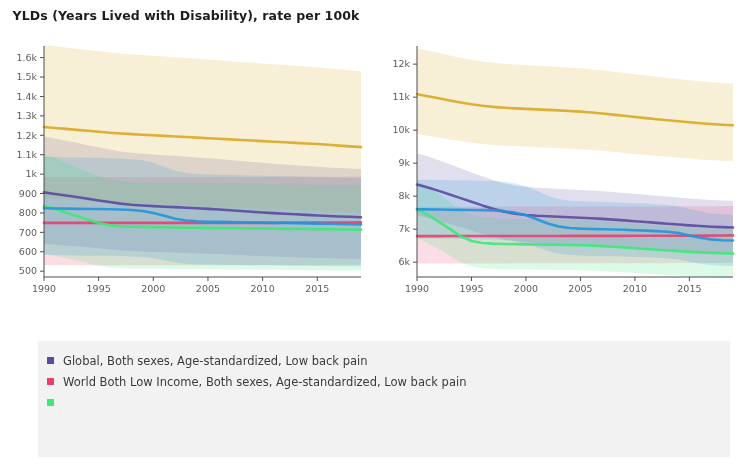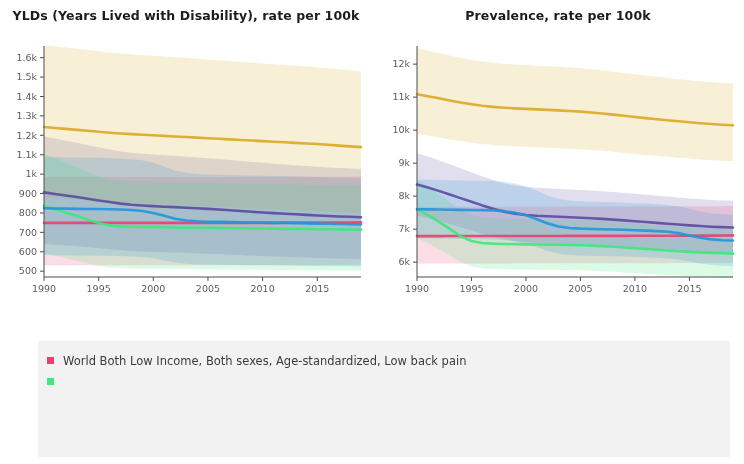--- a/index.html
+++ b/index.html
@@ -150,21 +150,20 @@
           <text x="207.96551724137933" y="292" text-anchor="middle" class="axis-tick-label">2005</text>
           <line x1="262.62068965517244" y1="277" x2="262.62068965517244" y2="281" class="tick-mark"></line>
           <text x="262.62068965517244" y="292" text-anchor="middle" class="axis-tick-label">2010</text>
           <line x1="317.2758620689655" y1="277" x2="317.2758620689655" y2="281" class="tick-mark"></line>
           <text x="317.2758620689655" y="292" text-anchor="middle" class="axis-tick-label">2015</text>
         </g>
       </svg>
   </div>
 
   <div class="chart-panel">
-    <div class="chart-title">Prevalence, rate per 100k</div>
     <svg class="plot-svg" id="plot-1" width="372" height="320">
         <g>
           <path d="M45.00,153.25 L55.90,156.55 L66.79,160.18 L77.69,164.14 L88.59,168.26 L99.48,172.39 L110.38,176.35 L121.28,179.98 L132.17,183.28 L143.07,185.43 L153.97,186.84 L164.86,187.74 L175.76,188.30 L186.66,188.89 L197.55,189.42 L208.45,189.95 L219.34,190.54 L230.24,191.27 L241.14,192.02 L252.03,192.92 L262.93,193.84 L273.83,194.76 L284.72,195.69 L295.62,196.61 L306.52,197.54 L317.41,198.46 L328.31,199.19 L339.21,199.91 L350.10,200.44 L361.00,200.84 L361.00,253.50 L350.10,253.17 L339.21,252.75 L328.31,252.18 L317.41,251.59 L306.52,250.83 L295.62,250.10 L284.72,249.35 L273.83,248.62 L262.93,247.89 L252.03,247.13 L241.14,246.47 L230.24,245.81 L219.34,245.25 L208.45,244.82 L197.55,244.33 L186.66,243.93 L175.76,243.50 L164.86,243.01 L153.97,242.35 L143.07,241.03 L132.17,239.38 L121.28,236.74 L110.38,233.77 L99.48,230.47 L88.59,227.34 L77.69,224.03 L66.79,220.90 L55.90,217.93 L45.00,215.29 Z" fill="#5b4aa0" fill-opacity="0.18" class="series-band"></path>
           <path d="M45.00,206.71 L55.90,206.71 L66.79,206.71 L77.69,206.68 L88.59,206.68 L99.48,206.68 L110.38,206.64 L121.28,206.64 L132.17,206.64 L143.07,206.61 L153.97,206.61 L164.86,206.61 L175.76,206.58 L186.66,206.58 L197.55,206.55 L208.45,206.55 L219.34,206.51 L230.24,206.51 L241.14,206.48 L252.03,206.48 L262.93,206.45 L273.83,206.45 L284.72,206.41 L295.62,206.38 L306.52,206.35 L317.41,206.31 L328.31,206.28 L339.21,206.22 L350.10,206.15 L361.00,206.05 L361.00,262.81 L350.10,262.91 L339.21,262.98 L328.31,263.04 L317.41,263.07 L306.52,263.11 L295.62,263.14 L284.72,263.17 L273.83,263.21 L262.93,263.21 L252.03,263.24 L241.14,263.24 L230.24,263.27 L219.34,263.27 L208.45,263.31 L197.55,263.31 L186.66,263.34 L175.76,263.34 L164.86,263.37 L153.97,263.37 L143.07,263.37 L132.17,263.40 L121.28,263.40 L110.38,263.40 L99.48,263.44 L88.59,263.44 L77.69,263.44 L66.79,263.47 L55.90,263.47 L45.00,263.47 Z" fill="#e8406f" fill-opacity="0.18" class="series-band"></path>
           <path d="M45.00,48.31 L55.90,50.62 L66.79,53.09 L77.69,55.50 L88.59,57.72 L99.48,59.79 L110.38,61.51 L121.28,62.83 L132.17,63.75 L143.07,64.51 L153.97,65.07 L164.86,65.63 L175.76,66.20 L186.66,66.86 L197.55,67.52 L208.45,68.28 L219.34,69.20 L230.24,70.32 L241.14,71.64 L252.03,72.93 L262.93,74.25 L273.83,75.53 L284.72,76.82 L295.62,77.94 L306.52,79.07 L317.41,80.19 L328.31,81.31 L339.21,82.23 L350.10,82.99 L361.00,83.55 L361.00,161.17 L350.10,160.74 L339.21,160.15 L328.31,159.42 L317.41,158.53 L306.52,157.67 L295.62,156.81 L284.72,155.92 L273.83,154.93 L262.93,153.91 L252.03,152.89 L241.14,151.86 L230.24,150.84 L219.34,149.98 L208.45,149.26 L197.55,148.66 L186.66,148.14 L175.76,147.64 L164.86,147.21 L153.97,146.78 L143.07,146.32 L132.17,145.73 L121.28,145.00 L110.38,144.01 L99.48,142.69 L88.59,141.11 L77.69,139.39 L66.79,137.58 L55.90,135.76 L45.00,134.11 Z" fill="#d9a824" fill-opacity="0.18" class="series-band"></path>
           <path d="M45.00,180.31 L55.90,186.58 L66.79,193.84 L77.69,201.93 L88.59,210.01 L99.48,215.36 L110.38,217.60 L121.28,218.33 L132.17,218.72 L143.07,218.92 L153.97,219.09 L164.86,219.28 L175.76,219.48 L186.66,219.65 L197.55,219.84 L208.45,220.14 L219.34,220.60 L230.24,221.16 L241.14,221.89 L252.03,222.72 L262.93,223.54 L273.83,224.37 L284.72,225.16 L295.62,225.98 L306.52,226.77 L317.41,227.50 L328.31,228.16 L339.21,228.72 L350.10,229.18 L361.00,229.55 L361.00,277.79 L350.10,277.50 L339.21,277.17 L328.31,276.74 L317.41,276.21 L306.52,275.61 L295.62,274.99 L284.72,274.33 L273.83,273.70 L262.93,273.04 L252.03,272.38 L241.14,271.72 L230.24,271.13 L219.34,270.70 L208.45,270.33 L197.55,270.10 L186.66,269.97 L175.76,269.81 L164.86,269.67 L153.97,269.54 L143.07,269.38 L132.17,269.25 L121.28,268.95 L110.38,268.35 L99.48,266.61 L88.59,262.15 L77.69,255.55 L66.79,249.12 L55.90,243.18 L45.00,238.06 Z" fill="#3ee87a" fill-opacity="0.18" class="series-band"></path>
           <path d="M45.00,179.65 L55.90,179.85 L66.79,180.01 L77.69,180.18 L88.59,180.38 L99.48,180.47 L110.38,180.64 L121.28,180.94 L132.17,181.86 L143.07,183.51 L153.97,186.45 L164.86,190.87 L175.76,195.66 L186.66,198.95 L197.55,200.64 L208.45,201.36 L219.34,201.76 L230.24,202.02 L241.14,202.32 L252.03,202.68 L262.93,203.15 L273.83,203.61 L284.72,204.17 L295.62,204.93 L306.52,206.41 L317.41,208.99 L328.31,211.56 L339.21,213.41 L350.10,214.33 L361.00,214.70 L361.00,266.11 L350.10,265.81 L339.21,265.09 L328.31,263.63 L317.41,261.59 L306.52,259.54 L295.62,258.39 L284.72,257.79 L273.83,257.33 L262.93,256.97 L252.03,256.61 L241.14,256.31 L230.24,256.08 L219.34,255.88 L208.45,255.58 L197.55,254.99 L186.66,253.70 L175.76,251.06 L164.86,247.27 L153.97,243.77 L143.07,241.43 L132.17,240.14 L121.28,239.41 L110.38,239.18 L99.48,239.05 L88.59,238.95 L77.69,238.82 L66.79,238.69 L55.90,238.52 L45.00,238.39 Z" fill="#2196dd" fill-opacity="0.18" class="series-band"></path>
           <path d="M45.00,184.60 L55.90,187.57 L66.79,190.87 L77.69,194.50 L88.59,198.13 L99.48,201.76 L110.38,205.39 L121.28,208.69 L132.17,211.66 L143.07,213.64 L153.97,214.96 L164.86,215.78 L175.76,216.28 L186.66,216.78 L197.55,217.27 L208.45,217.76 L219.34,218.26 L230.24,218.92 L241.14,219.58 L252.03,220.41 L262.93,221.23 L273.83,222.06 L284.72,222.88 L295.62,223.71 L306.52,224.53 L317.41,225.36 L328.31,226.01 L339.21,226.68 L350.10,227.17 L361.00,227.50 " stroke="#5b4aa0" class="series-line" stroke-opacity="0.9"></path>
           <path d="M45.00,236.08 L55.90,236.08 L66.79,236.08 L77.69,236.05 L88.59,236.05 L99.48,236.05 L110.38,236.01 L121.28,236.01 L132.17,236.01 L143.07,235.98 L153.97,235.98 L164.86,235.98 L175.76,235.95 L186.66,235.95 L197.55,235.91 L208.45,235.91 L219.34,235.88 L230.24,235.88 L241.14,235.85 L252.03,235.85 L262.93,235.82 L273.83,235.82 L284.72,235.78 L295.62,235.75 L306.52,235.72 L317.41,235.68 L328.31,235.65 L339.21,235.58 L350.10,235.52 L361.00,235.42 " stroke="#e8406f" class="series-line" stroke-opacity="0.9"></path>
           <path d="M45.00,94.18 L55.90,96.16 L66.79,98.31 L77.69,100.45 L88.59,102.43 L99.48,104.25 L110.38,105.73 L121.28,106.88 L132.17,107.71 L143.07,108.37 L153.97,108.87 L164.86,109.36 L175.76,109.86 L186.66,110.42 L197.55,111.01 L208.45,111.67 L219.34,112.49 L230.24,113.49 L241.14,114.64 L252.03,115.80 L262.93,116.95 L273.83,118.11 L284.72,119.26 L295.62,120.25 L306.52,121.24 L317.41,122.23 L328.31,123.22 L339.21,124.04 L350.10,124.71 L361.00,125.20 " stroke="#d9a824" class="series-line" stroke-opacity="0.9"></path>
@@ -199,20 +198,24 @@
           <text x="317.41379310344826" y="292" text-anchor="middle" class="axis-tick-label">2015</text>
         </g>
       </svg>
   </div>
 
 </div>
 
 <div class="legend-panel">
   <ul class="legend-list" id="legend-list">
       <li class="legend-item">
+        <span class="legend-swatch" style="background: rgb(91, 74, 160);"></span>
+        <span class="legend-label">Global, Both sexes, Age-standardized, Low back pain</span>
+      </li>
+      <li class="legend-item">
         <span class="legend-swatch" style="background: rgb(232, 64, 111);"></span>
         <span class="legend-label">World Both Low Income, Both sexes, Age-standardized, Low back pain</span>
       </li>
       <li class="legend-item">
         <span class="legend-swatch" style="background: rgb(62, 232, 122);"></span>
       </li>
     </ul>
 </div>
 
 </body></html>

